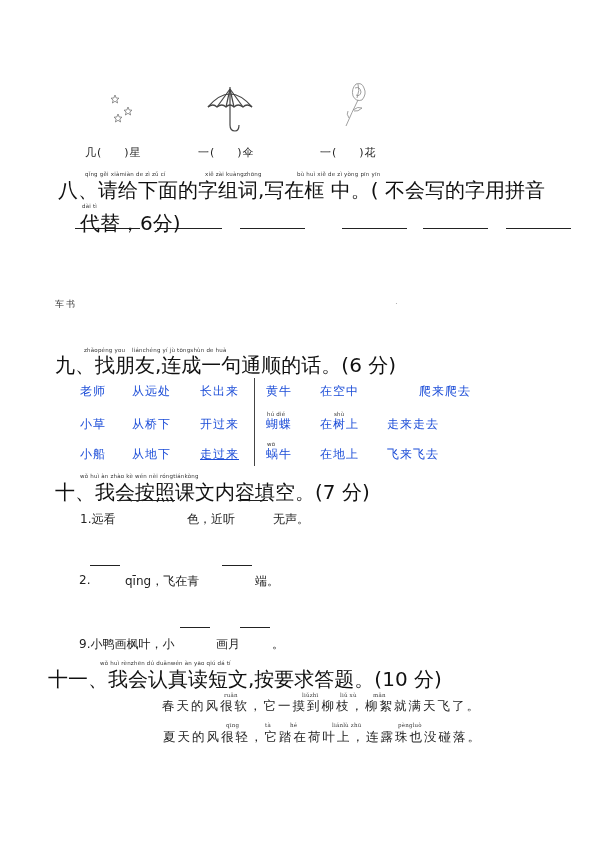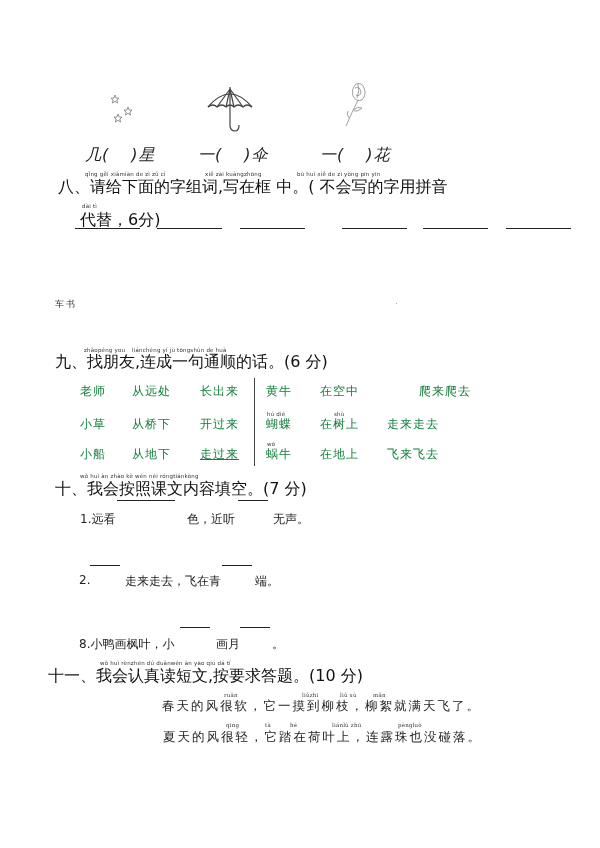--- a/index.html
+++ b/index.html
@@ -1,25 +1,25 @@
 <!DOCTYPE html>
 <html><head>
 <meta charset="utf-8">
 <style>
   html, body { margin:0; padding:0; }
   body {
     width:600px; height:848px; background:#ffffff; position:relative; overflow:hidden;
     font-family:"DejaVu Sans","Liberation Sans",sans-serif; color:#1a1a1a;
   }
   .pic { position:absolute; }
-  .qlabel { position:absolute; font-size:16px; color:#222; letter-spacing:1px; white-space:nowrap;font-style:italic; }
-  .heading { position:absolute; font-size:16px; color:#111; white-space:nowrap;text-align:right; }
+  .qlabel { position:absolute; font-size:11px; color:#222; letter-spacing:1px; white-space:nowrap; }
+  .heading { position:absolute; font-size:20px; color:#111; white-space:nowrap;text-align:right; }
   .py { position:absolute; font-size:5.5px; color:#333; white-space:nowrap; letter-spacing:0.2px; }
   .uline { position:absolute; height:1.3px; background:#222; }
-  .cell { position:absolute; font-size:12px; color:#15803d; white-space:nowrap; letter-spacing:1px; }
+  .cell { position:absolute; font-size:12px; color:#1d4ed8; white-space:nowrap; letter-spacing:1px; }
   .vline { position:absolute; width:1.3px; background:#444; }
   .fill { position:absolute; font-size:12px; color:#222; white-space:nowrap; }
   .serif { font-family:"DejaVu Serif","Liberation Serif",serif; }
   .passage { position:absolute; font-size:12.5px; color:#222; white-space:nowrap; letter-spacing:2px; }
   .small { position:absolute; font-size:9px; color:#333; }
 </style>
 </head>
 <body>
 
 <div class="pic" style="left:108px;top:92px;width:30px;height:40px;">
@@ -122,26 +122,26 @@
 
 <div class="uline" style="left:117px;top:500px;width:58px;"></div>
 <div class="uline" style="left:238px;top:500px;width:30px;"></div>
 <div class="fill" style="left:80px;top:511px;text-align:right;">1.远看</div>
 <div class="fill" style="left:187px;top:511px;">色，近听</div>
 <div class="fill" style="left:273px;top:511px;">无声。</div>
 
 <div class="uline" style="left:90px;top:565px;width:30px;"></div>
 <div class="uline" style="left:222px;top:565px;width:30px;"></div>
 <div class="fill" style="left:79px;top:573px;">2.</div>
-<div class="fill" style="left:125px;top:573px;">走来走去，飞在青</div>
+<div class="fill" style="left:125px;top:573px;">qīng，飞在青</div>
 <div class="fill" style="left:255px;top:573px;">端。</div>
 
 <div class="uline" style="left:180px;top:627px;width:30px;"></div>
 <div class="uline" style="left:240px;top:627px;width:30px;"></div>
-<div class="fill" style="left:79px;top:636px;">8.小鸭画枫叶，小</div>
+<div class="fill" style="left:79px;top:636px;">9.小鸭画枫叶，小</div>
 <div class="fill" style="left:216px;top:636px;">画月</div>
 <div class="fill" style="left:272px;top:636px;">。</div>
 
 <div class="py" style="left:100px;top:660px;">wǒ  huì rènzhēn dú duǎnwén    àn yāo qiú dá  tí</div>
 <div class="heading" style="left:48px;top:666px;">十一、我会认真读短文,按要求答题。(10 分)</div>
 
 <div class="py serif" style="left:224px;top:692px;">ruǎn</div>
 <div class="py serif" style="left:302px;top:692px;">liǔzhī</div>
 <div class="py serif" style="left:340px;top:692px;">liǔ xù</div>
 <div class="py serif" style="left:373px;top:692px;">mǎn</div>

